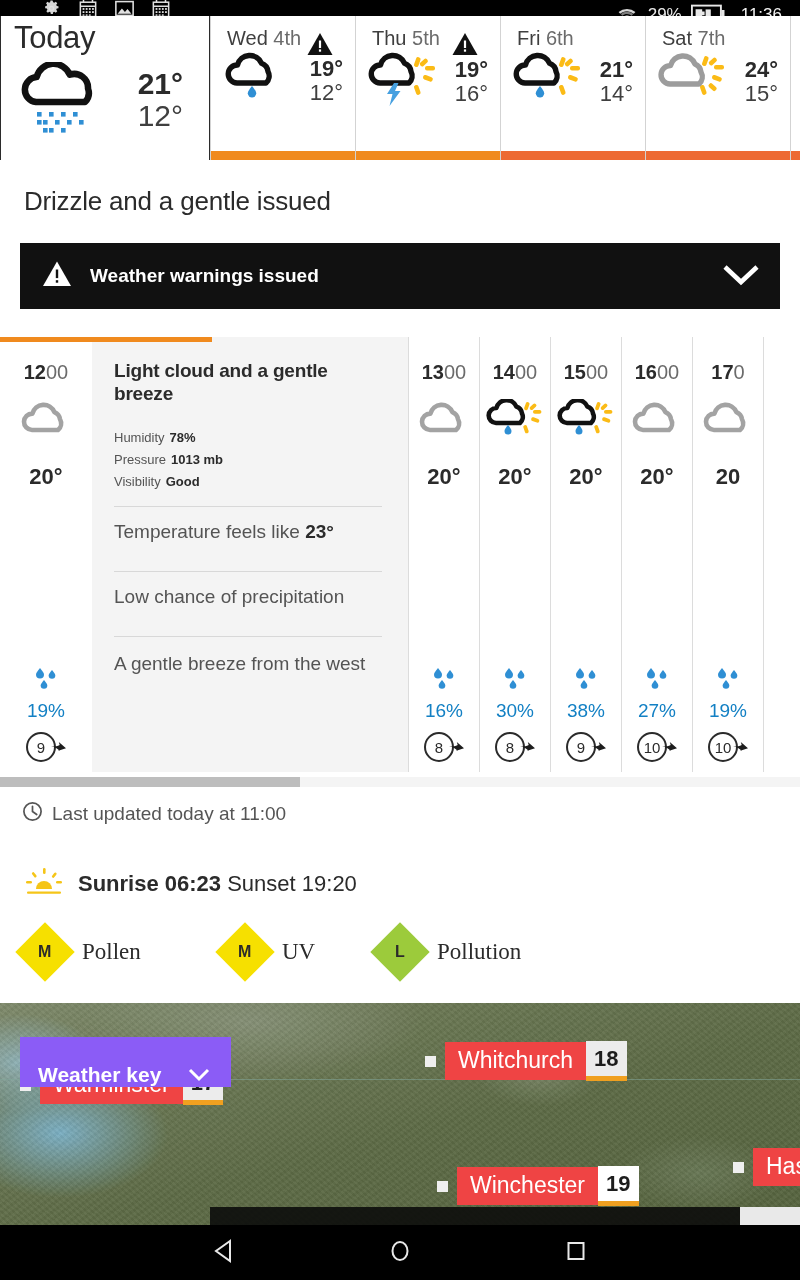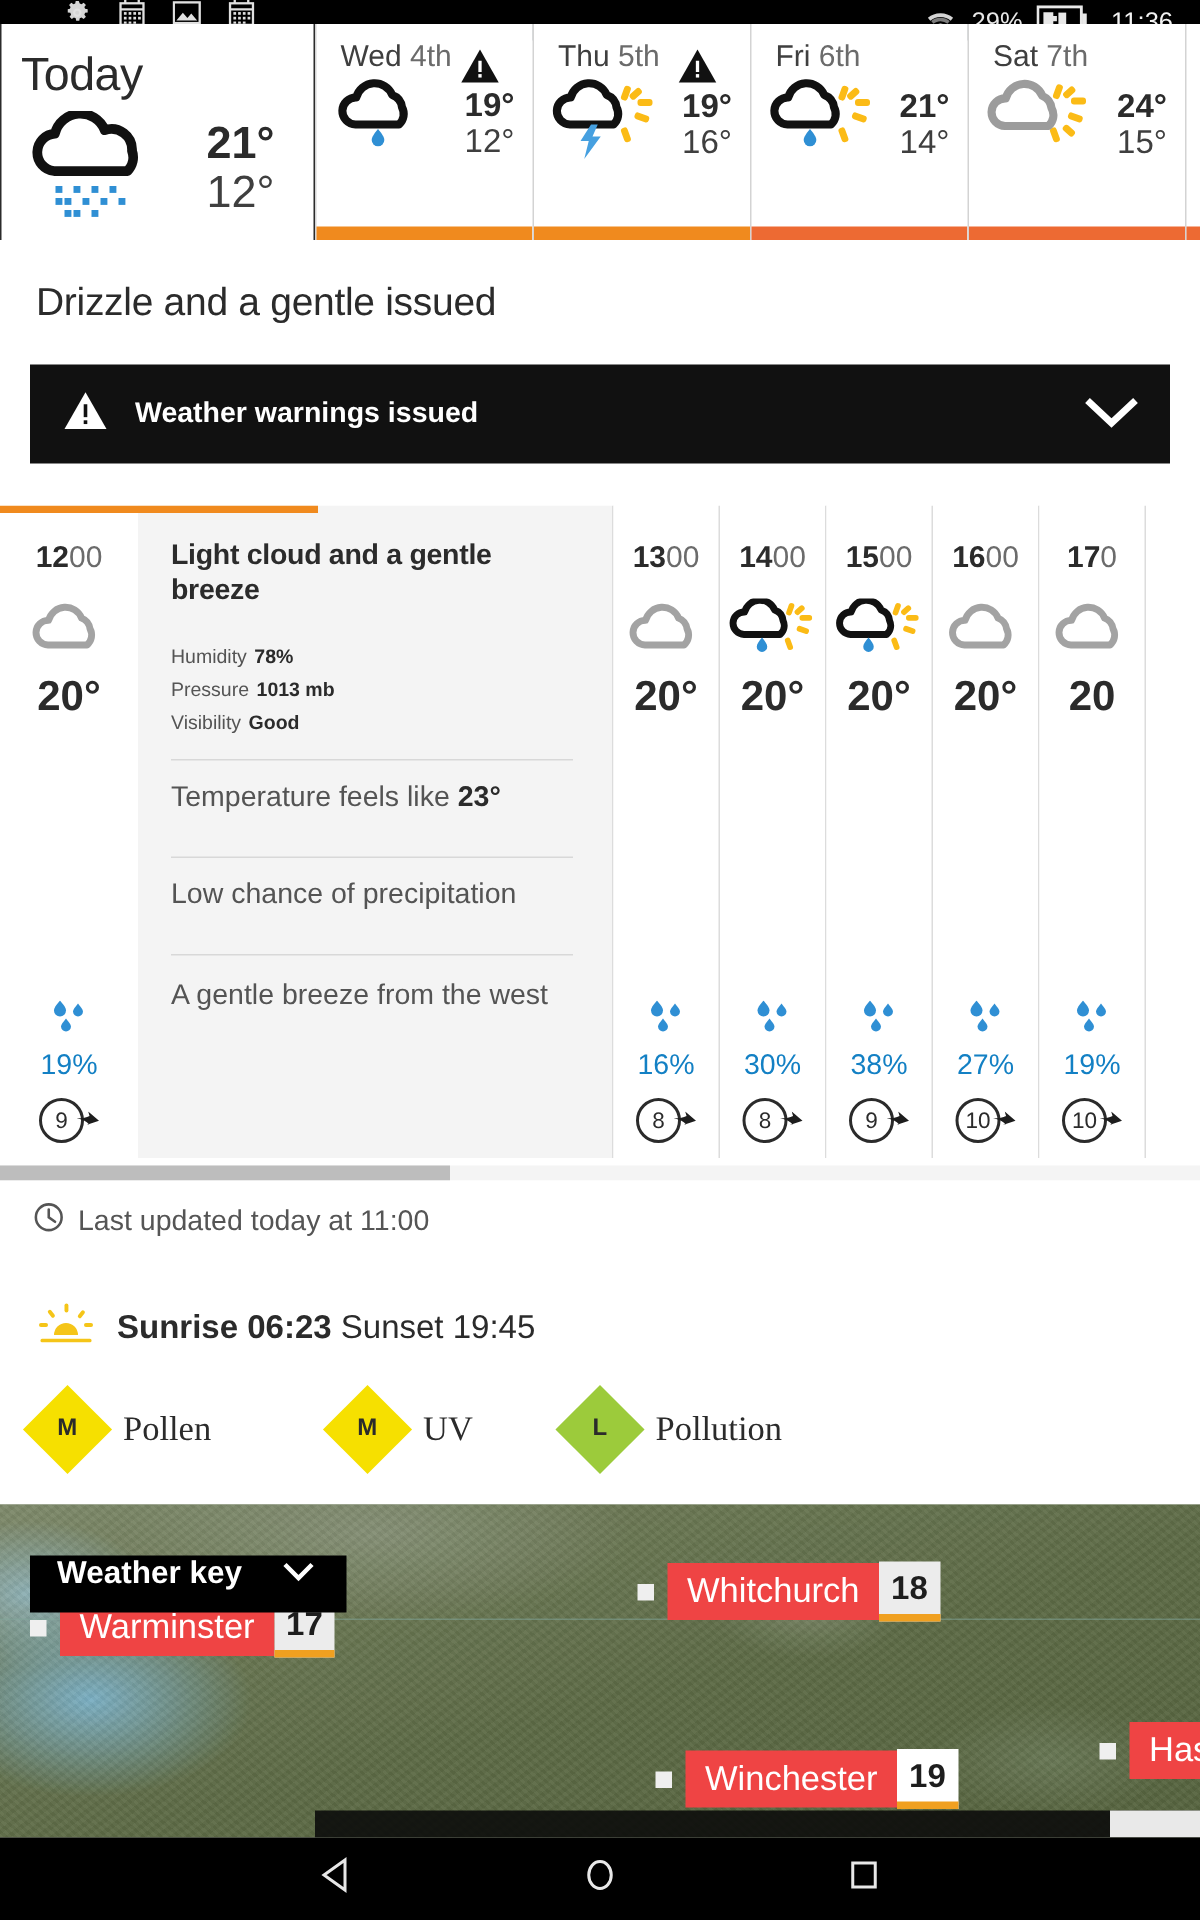--- a/index.html
+++ b/index.html
@@ -38,21 +38,21 @@
   .daytab{
     position:relative; background:#fff;
     border-left:1px solid #d3d3d3;
     padding:11px 0 0 0;
     flex:0 0 145px;
   }
   .daytab.today{
     flex:0 0 210px;
     border-left:none;
     border-right:1px solid #2b2b2b;
-    padding-top:12px;
+    padding-top:0;
     z-index:3;
   }
   .daytab.today:before{
     content:""; position:absolute; left:0; top:0; width:1px; height:100%;
     background:#2b2b2b;
   }
   .daytab .dtname{
     font-size:20px; color:#3f3f3f; padding-left:16px;
     white-space:nowrap;
   }
@@ -108,21 +108,21 @@
     background:#fff; position:relative; padding-top:24px;
     display:flex; flex-direction:column; align-items:center;
   }
   .hcol.expanded{
     flex:0 0 409px; border-right:1px solid #dcdcdc;
     padding-top:0; display:flex; flex-direction:row; align-items:stretch;
   }
   .hcol .htime{ font-size:20px; color:#6b6b6b; white-space:nowrap; }
   .hcol .htime b{ color:#2b2b2b; font-weight:bold; }
   .hcol .hicon{ margin-top:14px; height:42px; display:flex; align-items:center; }
-  .hcol .htemp{ font-size:28px; font-weight:bold; color:#2b2b2b; margin-top:8px; }
+  .hcol .htemp{ font-size:22px; font-weight:bold; color:#2b2b2b; margin-top:24px; }
   .hcol .hspacer{ flex:1; }
   .hcol .hprecip{ display:flex; flex-direction:column; align-items:center; }
   .hcol .hpct{ font-size:19px; color:#1380c4; margin-top:4px; }
   .hcol .hwind{ margin-top:10px; margin-bottom:8px; }
 
   .expleft{
     flex:0 0 92px; background:#fff; padding-top:24px;
     display:flex; flex-direction:column; align-items:center;
   }
   .expright{
@@ -231,23 +231,23 @@
   }
   .mtemp{
     background:#ececec; color:#1d1d1d; font-size:22px; font-weight:bold;
     padding:5px 8px 4px 8px; border-bottom:5px solid #f0a020;
     white-space:nowrap;
   }
   .mtemp.white{ background:#ffffff; }
 
   .weatherkey{
     position:absolute; left:20px; top:34px; z-index:6;
-    background:#000000; color:#fff; font-size:21px; font-weight:bold;
-    padding:0 20px 0 18px; height:38px;
-    display:flex; align-items:flex-start; gap:26px;
+    background:#8b5cf6; color:#fff; font-size:21px; font-weight:bold;
+    padding:0 20px 0 18px; height:50px;
+    display:flex; align-items:flex-end; gap:26px;
   }
 
   
   .navbar{
     position:absolute; left:0; bottom:0; width:800px; height:55px;
     background:#000; display:flex; align-items:center; justify-content:center;
     gap:150px;
   }
 </style>
 </head>
@@ -717,21 +717,21 @@
     <svg width="40" height="28" viewBox="0 0 40 28" fill="#f5c518">
       <path d="M12 22a8 8 0 0116 0z"></path>
       <rect x="19" y="1" width="2.6" height="6" rx="1.3"></rect>
       <rect x="9" y="5" width="2.6" height="6" rx="1.3" transform="rotate(-38 10 8)"></rect>
       <rect x="29" y="5" width="2.6" height="6" rx="1.3" transform="rotate(38 30 8)"></rect>
       <rect x="2" y="14" width="6" height="2.6" rx="1.3"></rect>
       <rect x="32" y="14" width="6" height="2.6" rx="1.3"></rect>
       <rect x="3" y="24.5" width="34" height="2.3" rx="1"></rect>
     </svg>
   </span>
-  <span><b class="sr">Sunrise 06:23</b><span> Sunset 19:45</span></span>
+  <span><b class="sr">Sunrise 06:23</b><span> Sunset 19:20</span></span>
 </div>
 
 <div class="badgerow">
   <div class="badge" style="width:200px">
     <div class="diamond" style="background:#f6e000">
       <span>M</span>
     </div>
     <span class="blabel">Pollen</span>
   </div>
   <div class="badge" style="width:155px">

